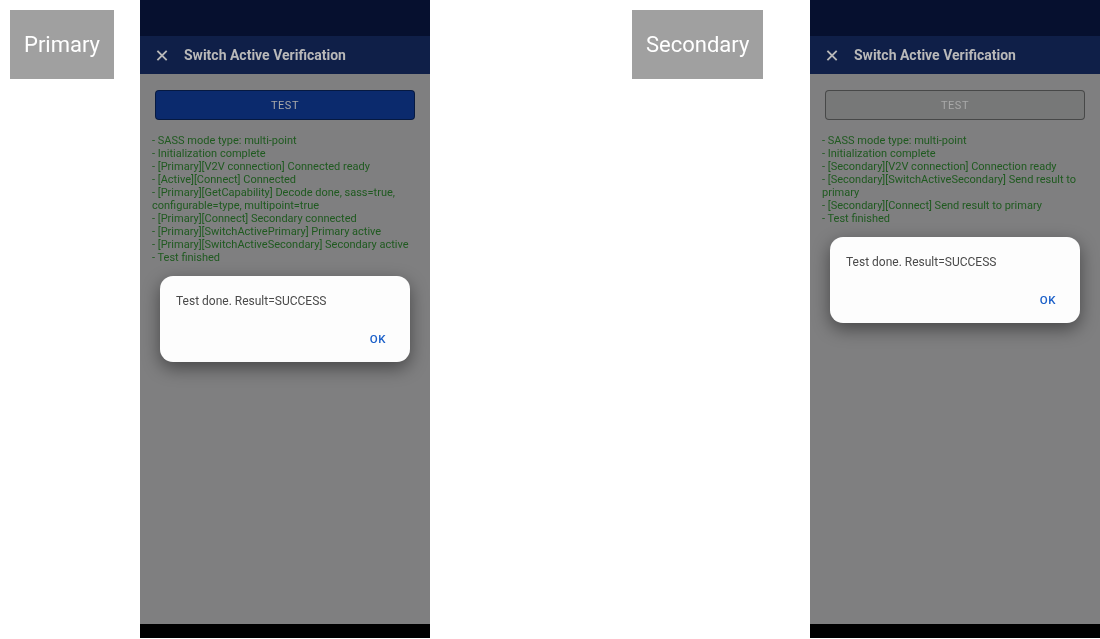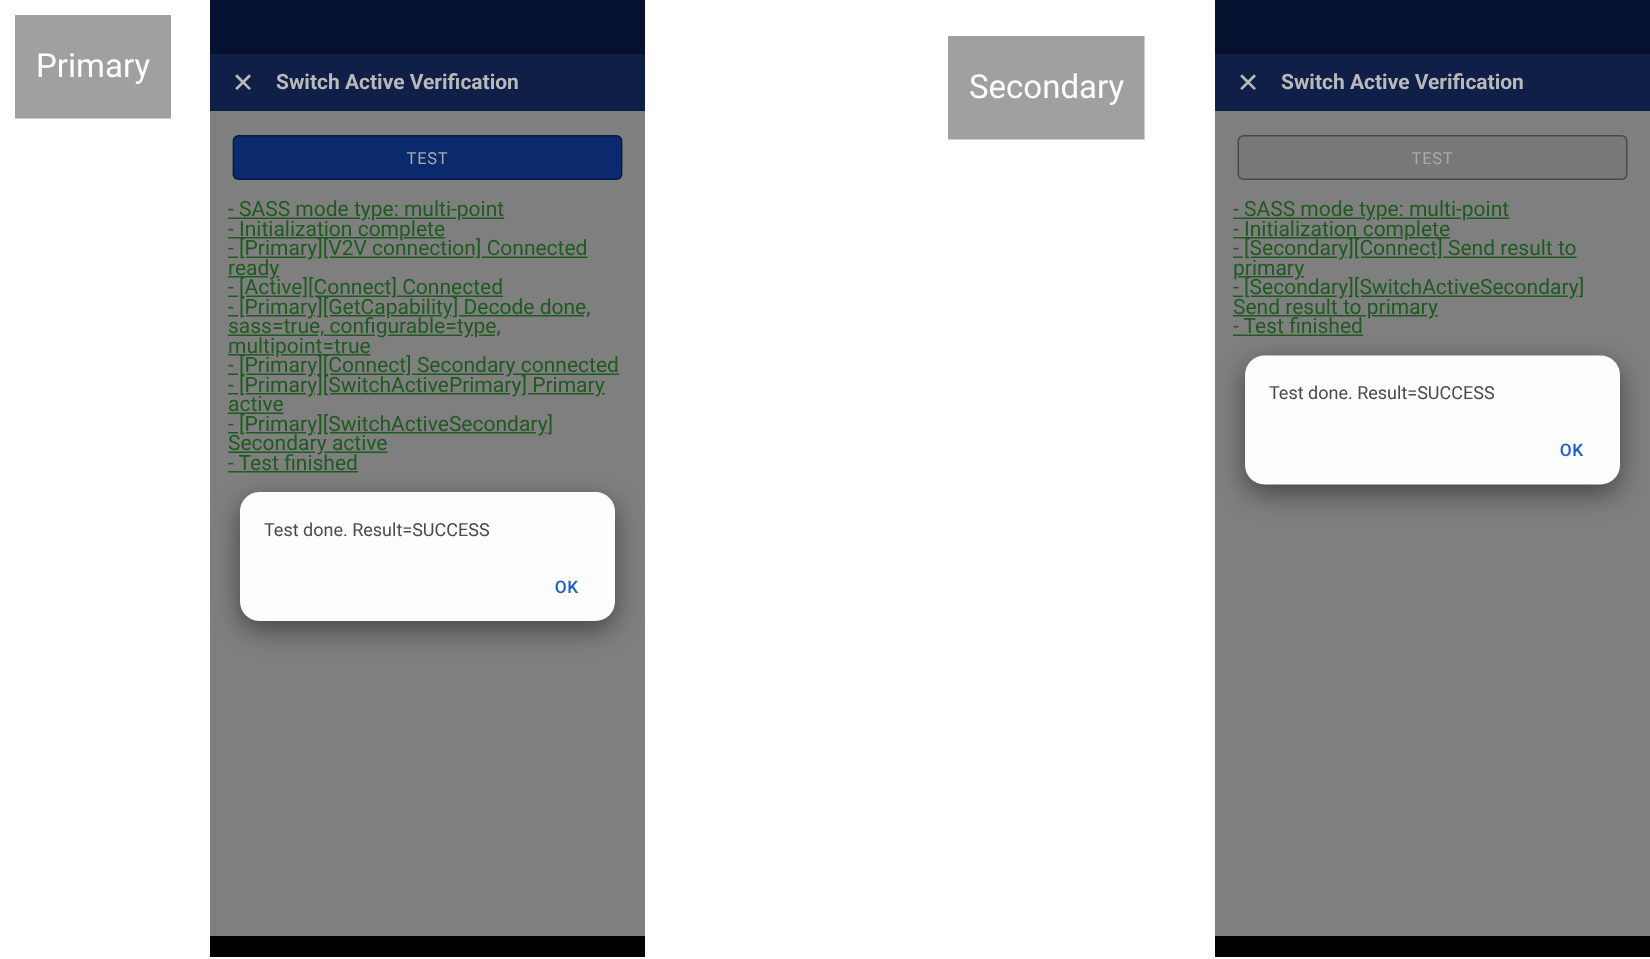--- a/index.html
+++ b/index.html
@@ -14,21 +14,21 @@
     .tag {
       position: absolute;
       background: #a0a0a0;
       color: #ffffff;
       padding: 22px 14px;
       font-size: 22px;
       font-weight: 400;
       z-index: 10;
     }
     .tag-left { top: 10px; left: 10px; }
-    .tag-right { top: 24px; left: 632px; }
+    .tag-right { top: 10px; left: 632px; }
 
     .phone {
       position: absolute;
       width: 290px;
       height: 638px;
       top: 0;
       background: #7f7f80;
       overflow: hidden;
     }
     .phone-left { left: 140px; }
@@ -94,25 +94,24 @@
       border-radius: 4px;
       margin: 6px auto 14px;
       position: relative;
       cursor: pointer;
     }
     .test-btn.blue { background: #0b2a6d; }
     .test-btn.grey { background: #777878; }
 
     .log {
       position: relative;
-      font-size: 14px;
+      font-size: 11px;
       line-height: 13px;
       color: #1f5a1f;
       padding: 0 2px 12px 2px;
-      text-decoration: underline;
     }
     .log div { }
 
     .dialog {
       position: relative;
       width: 250px;
       margin: 0 auto;
       background: #fdfdfd;
       border-radius: 13px;
       box-shadow: 0 6px 18px rgba(0,0,0,0.45);
@@ -184,22 +183,23 @@
   <div class="status-strip"></div>
   <div class="app-bar">
     <span class="app-bar-close">✕</span>
     <span class="app-bar-title">Switch Active Verification</span>
   </div>
   <div class="content">
     <div class="test-btn grey">TEST</div>
     <div class="log" id="log-secondary">
         <div>- SASS mode type: multi-point</div>
         <div>- Initialization complete</div>
+        <div>- [Secondary][V2V connection] Connection ready</div>
+        <div>- [Secondary][SwitchActiveSecondary] Send result to primary</div>
         <div>- [Secondary][Connect] Send result to primary</div>
-        <div>- [Secondary][SwitchActiveSecondary] Send result to primary</div>
         <div>- Test finished</div>
       </div>
     <div class="dialog">
       <div class="dialog-msg">Test done. Result=SUCCESS</div>
       <div class="dialog-actions">
         <span class="dialog-ok">OK</span>
       </div>
     </div>
   </div>
   <div class="navbar"></div>

